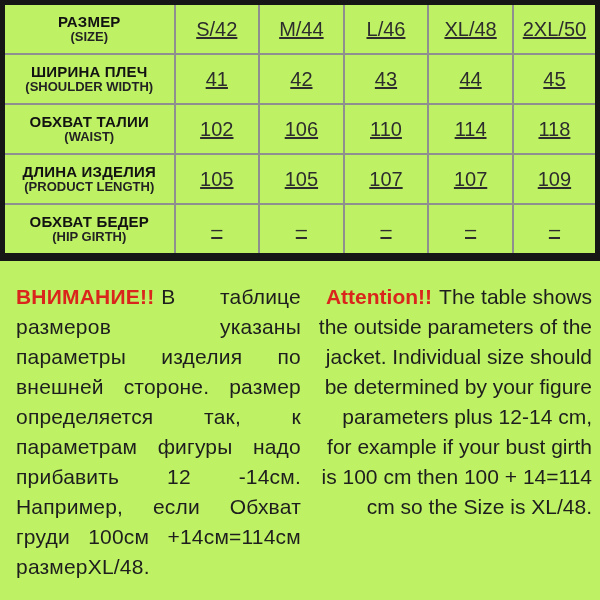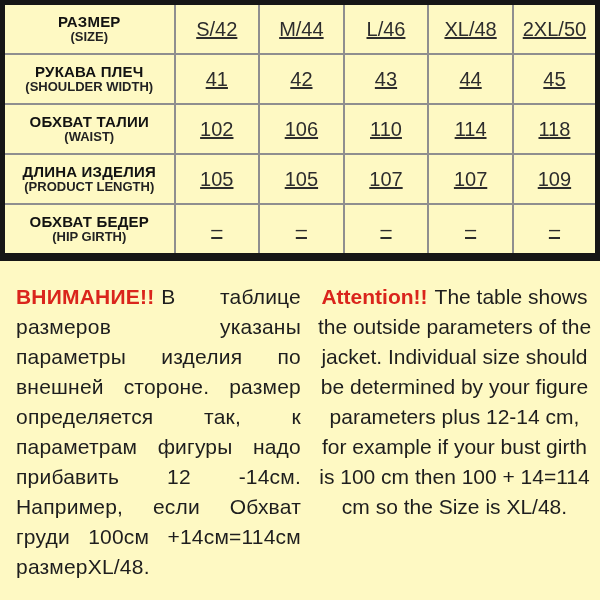--- a/index.html
+++ b/index.html
@@ -1,20 +1,20 @@
 <!DOCTYPE html>
 <html><head>
 <meta charset="utf-8">
 <style>
   html, body { margin: 0; padding: 0; background: #ffffff; }
   .page {
     position: relative;
     width: 600px;
     height: 600px;
-    background: #fef9c3;
+    background: #bef264;
     font-family: "Liberation Sans", "DejaVu Sans", sans-serif;
     overflow: hidden;
   }
   table.size-table {
     border-collapse: collapse;
     table-layout: fixed;
     width: 600px;
     border: 5px solid #161616;
     border-bottom-width: 8px;
   }
@@ -52,21 +52,21 @@
     padding: 21px 8px 0 16px;
     gap: 16px;
   }
   .note {
     margin: 0;
     font-size: 21px;
     line-height: 1.43;
     color: #1e1e1e;
   }
   .note-ru { width: 288px; text-align: justify; letter-spacing: 0.2px; }
-  .note-en { width: 278px; text-align: center; }
+  .note-en { width: 278px; text-align: right; }
   .attn {
     color: #da251c;
     font-weight: 700;
     margin-right: 7px;
   }
 </style>
 </head>
 <body>
 
 <div class="page">
@@ -88,21 +88,21 @@
       </th>
       <th class="size-head">S/42</th>
       <th class="size-head">M/44</th>
       <th class="size-head">L/46</th>
       <th class="size-head">XL/48</th>
       <th class="size-head">2XL/50</th>
     </tr>
 
     <tr>
       <td class="label-cell">
-        <div class="ru">РУКАВА ПЛЕЧ</div>
+        <div class="ru">ШИРИНА ПЛЕЧ</div>
         <div class="en">(SHOULDER WIDTH)</div>
       </td>
       <td class="val-cell">41</td>
       <td class="val-cell">42</td>
       <td class="val-cell">43</td>
       <td class="val-cell">44</td>
       <td class="val-cell">45</td>
     </tr>
 
 

